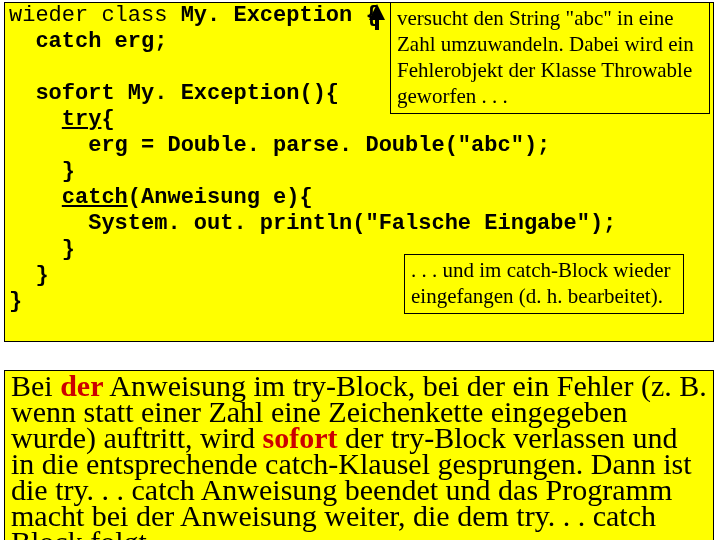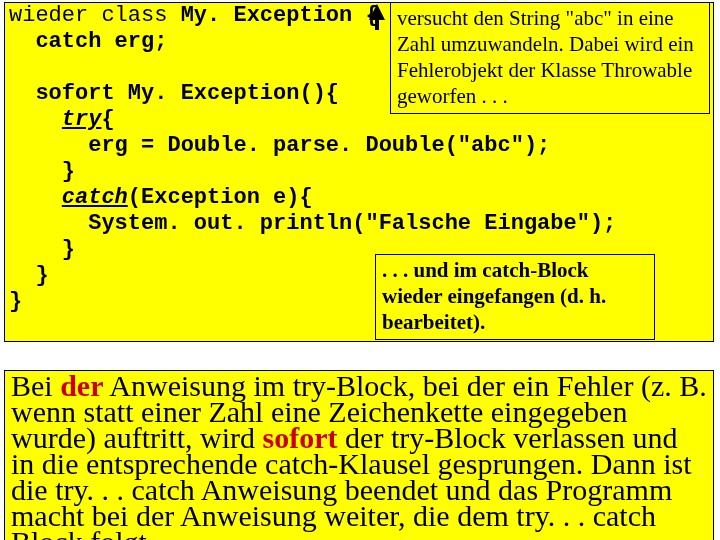--- a/index.html
+++ b/index.html
@@ -25,33 +25,33 @@
   .code {
     position: absolute;
     left: 4px;
     top: 0px;
     font-family: "Courier New", monospace;
     font-size: 22px;
     line-height: 26px;
     white-space: pre;
   }
   .code b { font-weight: bold; }
-  .code u { text-decoration: underline; font-style: italic; }
+  .code u { text-decoration: underline; }
   .callout {
     position: absolute;
     background: #ffff00;
     border: 1px solid #000;
     font-family: "Times New Roman", serif;
     font-size: 21px;
     line-height: 26px;
     padding: 2px 6px 4px 6px;
     box-sizing: border-box;
   }
   .c1 { left: 390px; top: 2px; width: 320px; }
-  .c2 { left: 375px; top: 254px; width: 280px; font-weight: bold; }
+  .c2 { left: 404px; top: 254px; width: 280px; }
   .para-box {
     position: absolute;
     left: 4px;
     top: 370px;
     width: 710px;
     background: #ffff00;
     border: 1px solid #000;
     font-family: "Times New Roman", serif;
     font-size: 30px;
     line-height: 26px;
@@ -65,21 +65,21 @@
 <body>
 
 <div class="code-box">
   <div class="code"><span>wieder class </span><b>My. Exception {</b>
 <b>  catch erg;</b>
 <span></span>
 <b>  sofort My. Exception(){</b>
 <span>    </span><u><b>try</b></u><b>{</b>
 <b>      erg = Double. parse. Double("abc");</b>
 <b>    }</b>
-<span>    </span><u><b>catch</b></u><b>(Exception e){</b>
+<span>    </span><u><b>catch</b></u><b>(Anweisung e){</b>
 <b>      System. out. println("Falsche Eingabe");</b>
 <b>    }</b>
 <b>  }</b>
 <b>}</b></div>
 </div>
 
 <div class="callout c1">
   <span>versucht den String "abc" in eine Zahl umzuwandeln. Dabei wird ein Fehlerobjekt der Klasse Throwable geworfen . . .</span>
 </div>
 

